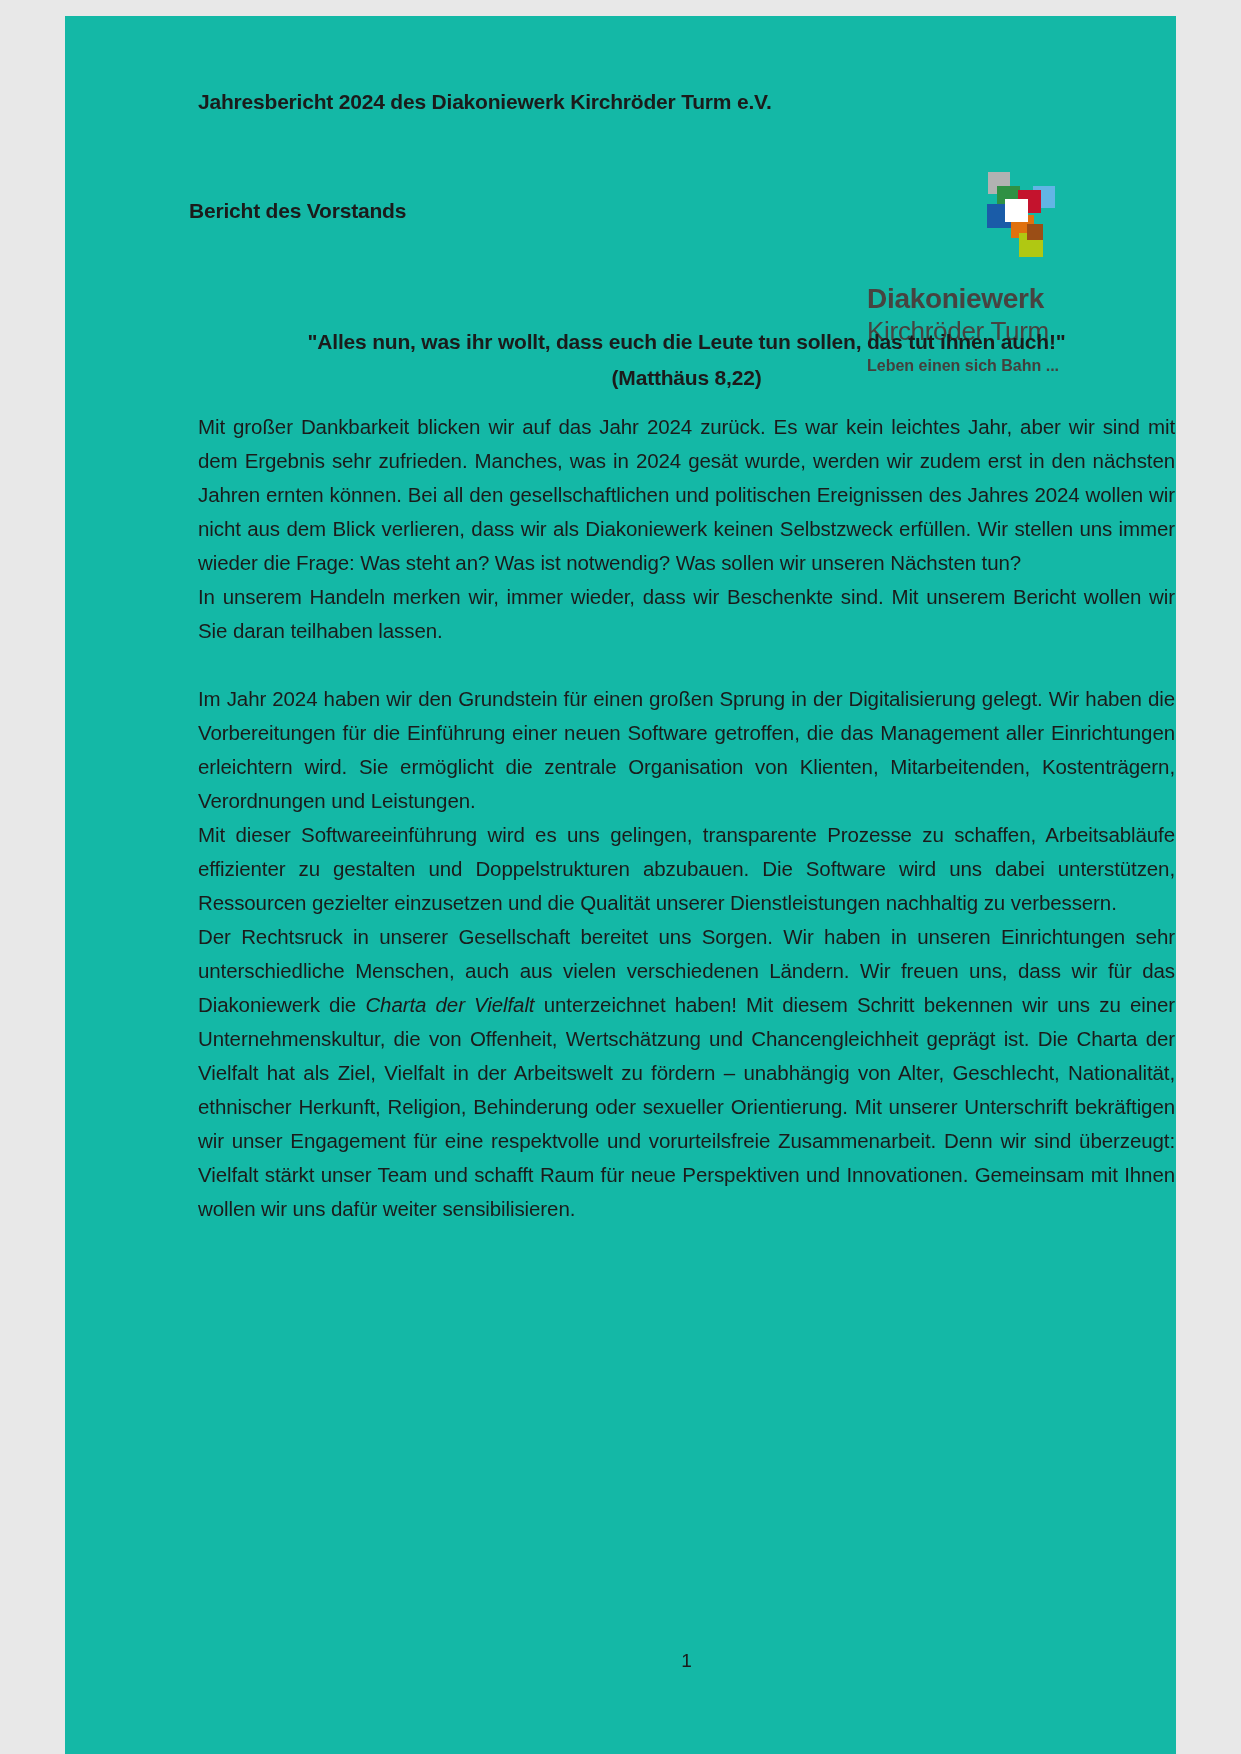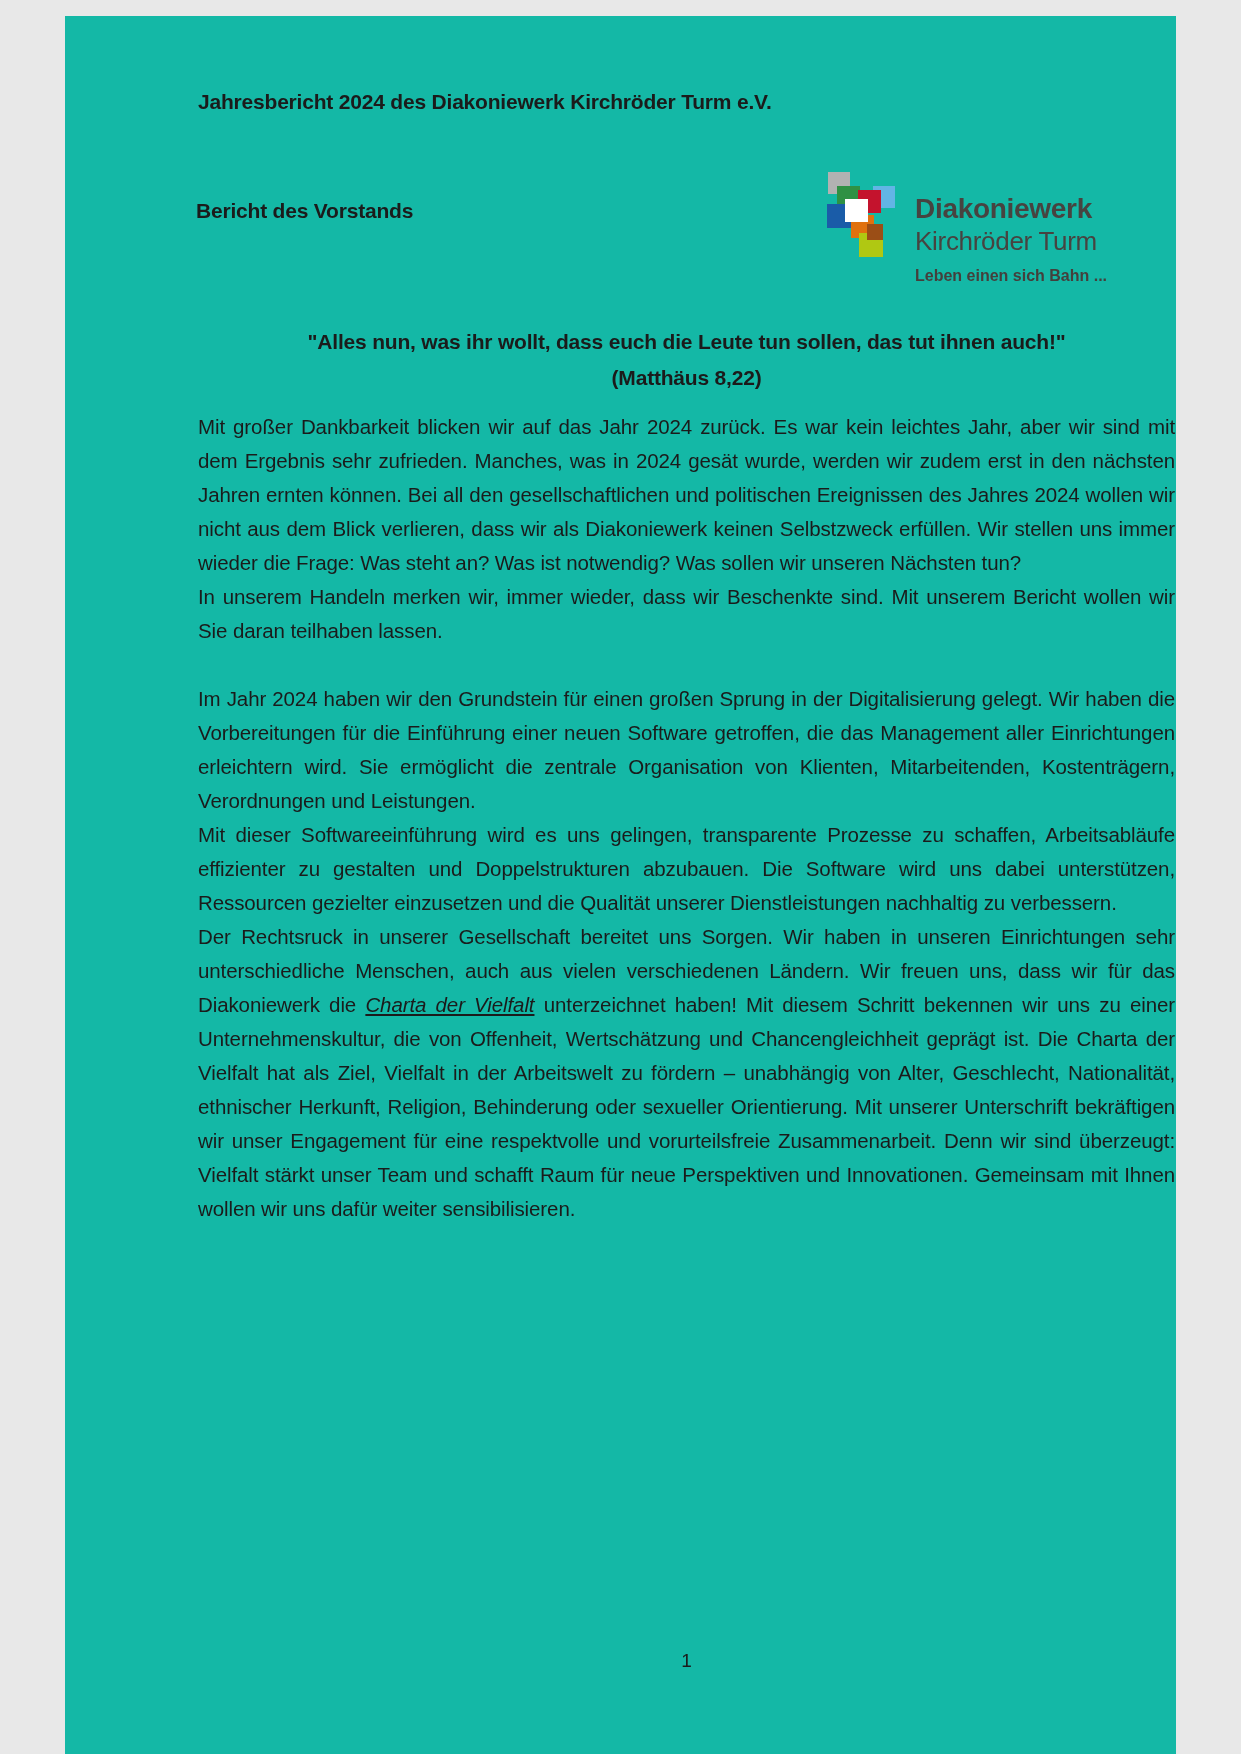--- a/index.html
+++ b/index.html
@@ -19,34 +19,35 @@
     position: absolute;
     left: 133px;
     top: 74px;
     font-size: 21px;
     font-weight: bold;
     letter-spacing: -0.2px;
     white-space: nowrap;
   }
   .section-heading {
     position: absolute;
-    left: 131px;
+    left: 124px;
     top: 183px;
     font-size: 21px;
     font-weight: bold;
     letter-spacing: -0.2px;
   }
 
   
   .logo {
     position: absolute;
-    left: 762px;
+    left: 786px;
     top: 155px;
     display: flex;
-    align-items: flex-start;
+    align-items: flex-end;
+    flex-direction: column;
   }
   .logo-squares {
     position: relative;
     width: 72px;
     height: 90px;
     flex: 0 0 auto;
   }
   .sq { position: absolute; display: block; }
   .sq-gray      { background: var(--logo-gray);      left: 1px;  top: 1px;  width: 22px; height: 22px; z-index: 1; }
   .sq-lightblue { background: var(--logo-lightblue); left: 46px; top: 15px; width: 22px; height: 22px; z-index: 2; }
@@ -101,21 +102,21 @@
     left: 133px;
     top: 394px;
     width: 977px;
     font-size: 20.5px;
     line-height: 34px;
     text-align: justify;
     letter-spacing: -0.1px;
   }
   .body-text p { margin: 0; }
   .body-text p.gap-before { margin-top: 34px; }
-  .body-text em { font-style: italic; text-decoration: underline; }
+  .body-text em { font-style: italic; }
 
   
   .page-number {
     position: absolute;
     left: 133px;
     top: 1634px;
     width: 977px;
     text-align: center;
     font-size: 19px;
   }

